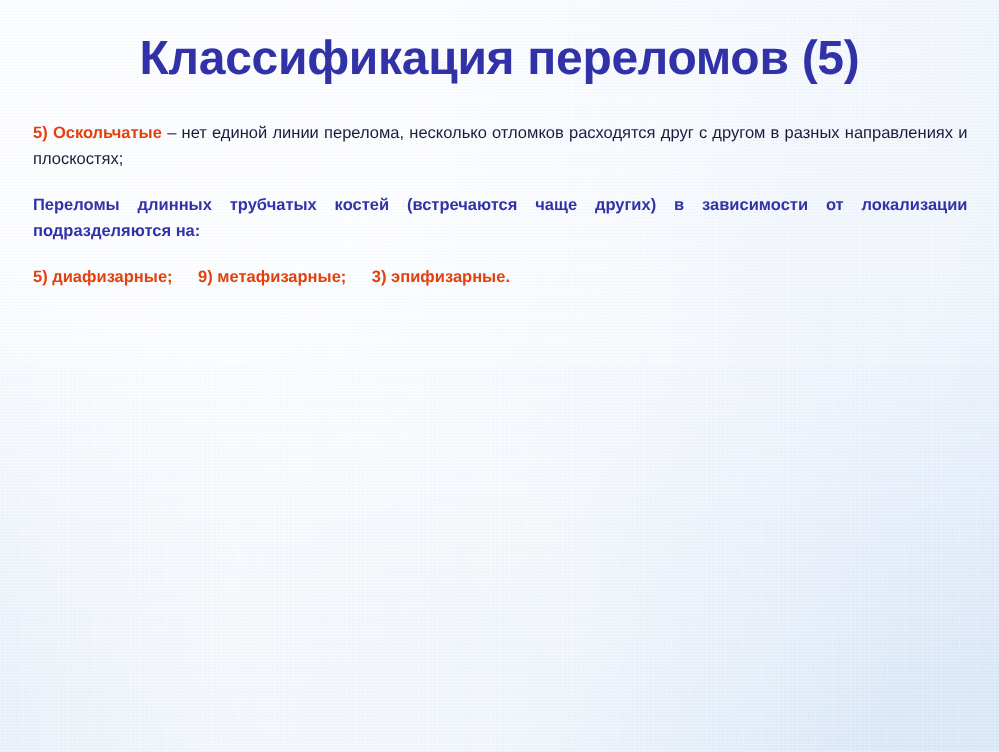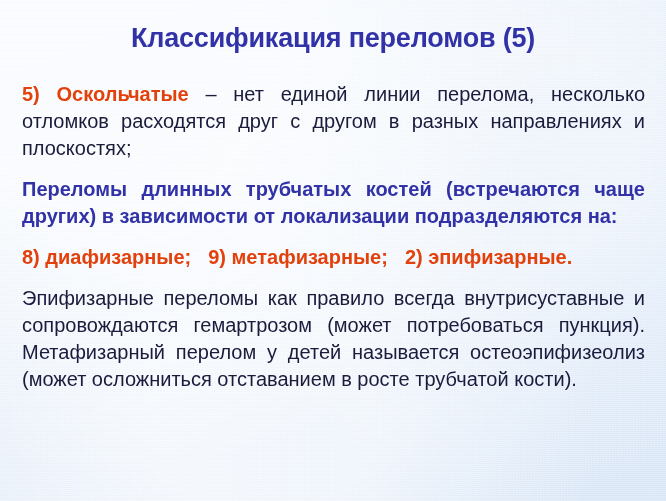--- a/index.html
+++ b/index.html
@@ -46,38 +46,38 @@
   .content {
     position: relative;
     z-index: 2;
   }
 
   
   .slide-title {
     margin: 0;
     padding: 22px 20px 0 20px;
     text-align: center;
-    font-size: 27px;
+    font-size: 32px;
     font-weight: bold;
     line-height: 32px;
     color: #3232a8;
     letter-spacing: -0.2px;
     white-space: nowrap;
   }
 
   
   .body-block {
     padding: 0 21px 0 22px;
     margin-top: 27px;
   }
 
   .para {
     margin: 0 0 11px 0;
-    font-size: 20px;
-    line-height: 27px;
+    font-size: 11px;
+    line-height: 17px;
     text-align: justify;
     color: #1b1b3c;
     hyphens: none;
   }
   .para:last-child { margin-bottom: 0; }
 
   
   .term {
     color: #e2410c;
     font-weight: bold;
@@ -111,20 +111,19 @@
 
       <p class="para">
         <span class="term">5)  Оскольчатые</span><span> – нет единой линии перелома, несколько отломков расходятся друг с другом в разных направлениях и плоскостях;</span>
       </p>
 
 
 
       <p class="para blue-bold gap-before">Переломы длинных трубчатых костей (встречаются чаще других) в зависимости от локализации подразделяются на:</p>
 
       <p class="para orange-bold gap-before">
-        <span>8) диафизарные;</span><span class="sp"></span><span>9) метафизарные;</span><span class="sp"></span><span>2) эпифизарные.</span>
+        <span>5) диафизарные;</span><span class="sp"></span><span>9) метафизарные;</span><span class="sp"></span><span>3) эпифизарные.</span>
       </p>
 
-      <p class="para gap-before">Эпифизарные переломы как правило всегда внутрисуставные и сопровождаются гемартрозом (может потребоваться пункция). Метафизарный перелом у детей называется остеоэпифизеолиз (может осложниться отставанием в росте трубчатой кости).</p>
 
     </div>
   </div>
 </div>
 
 </body></html>

